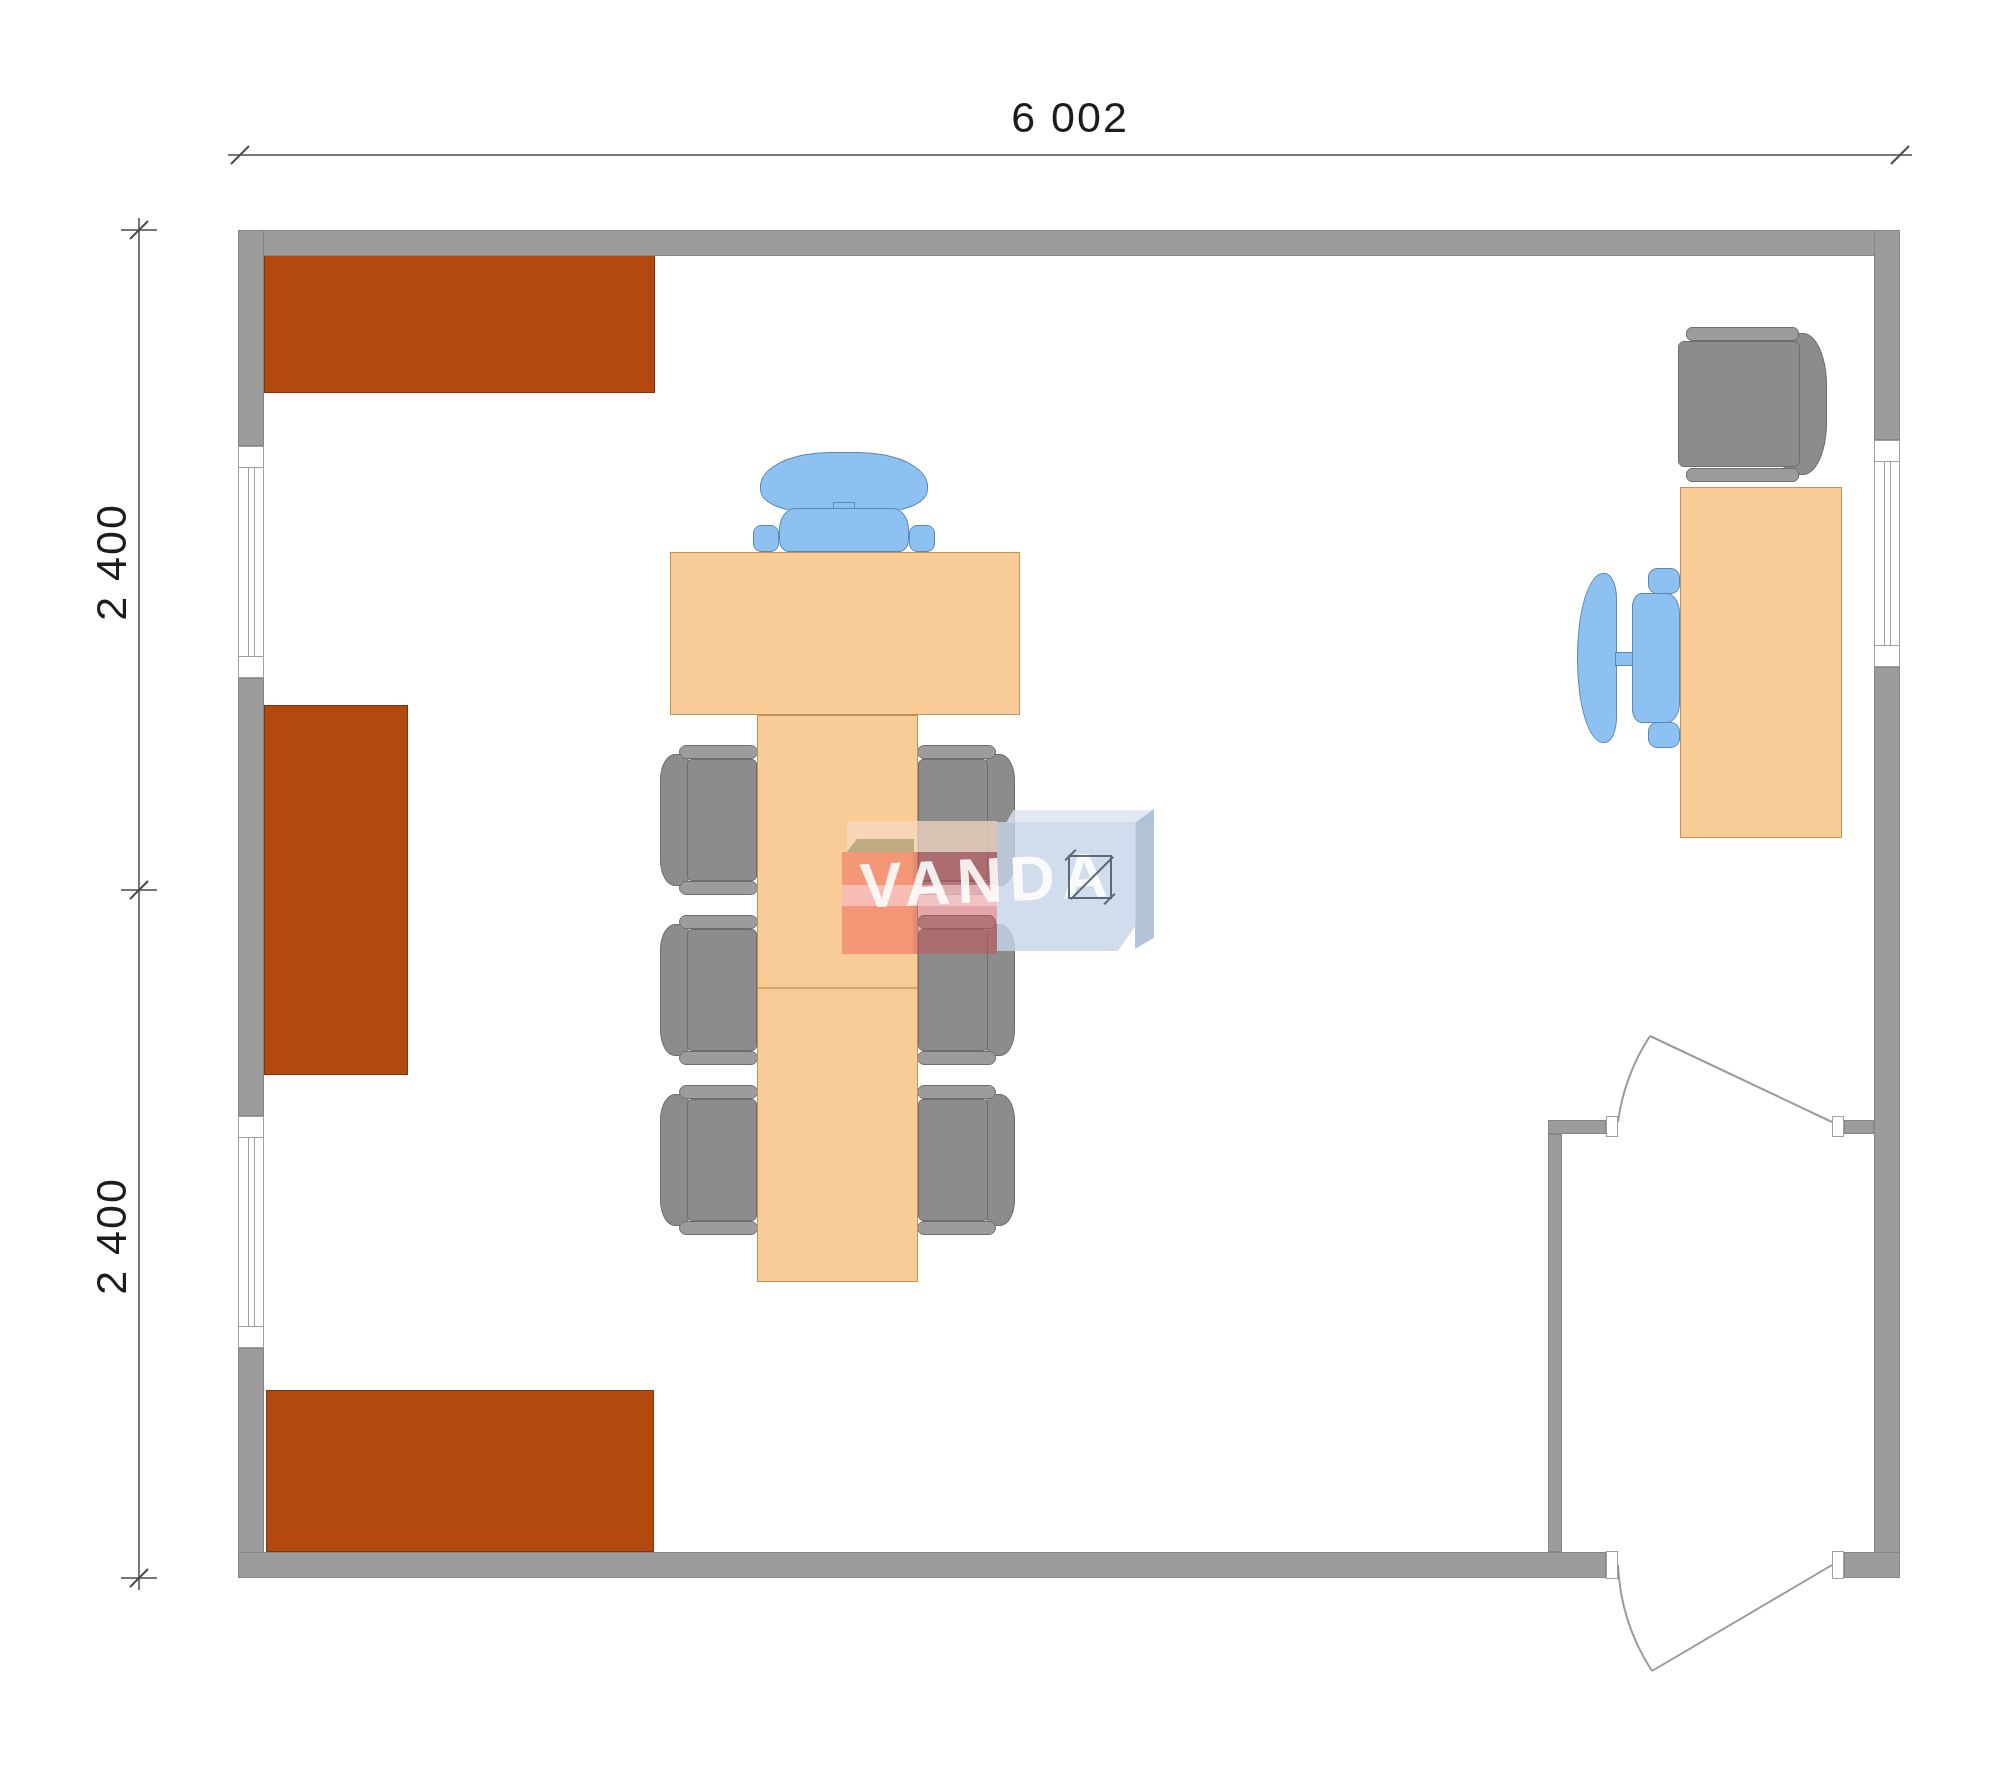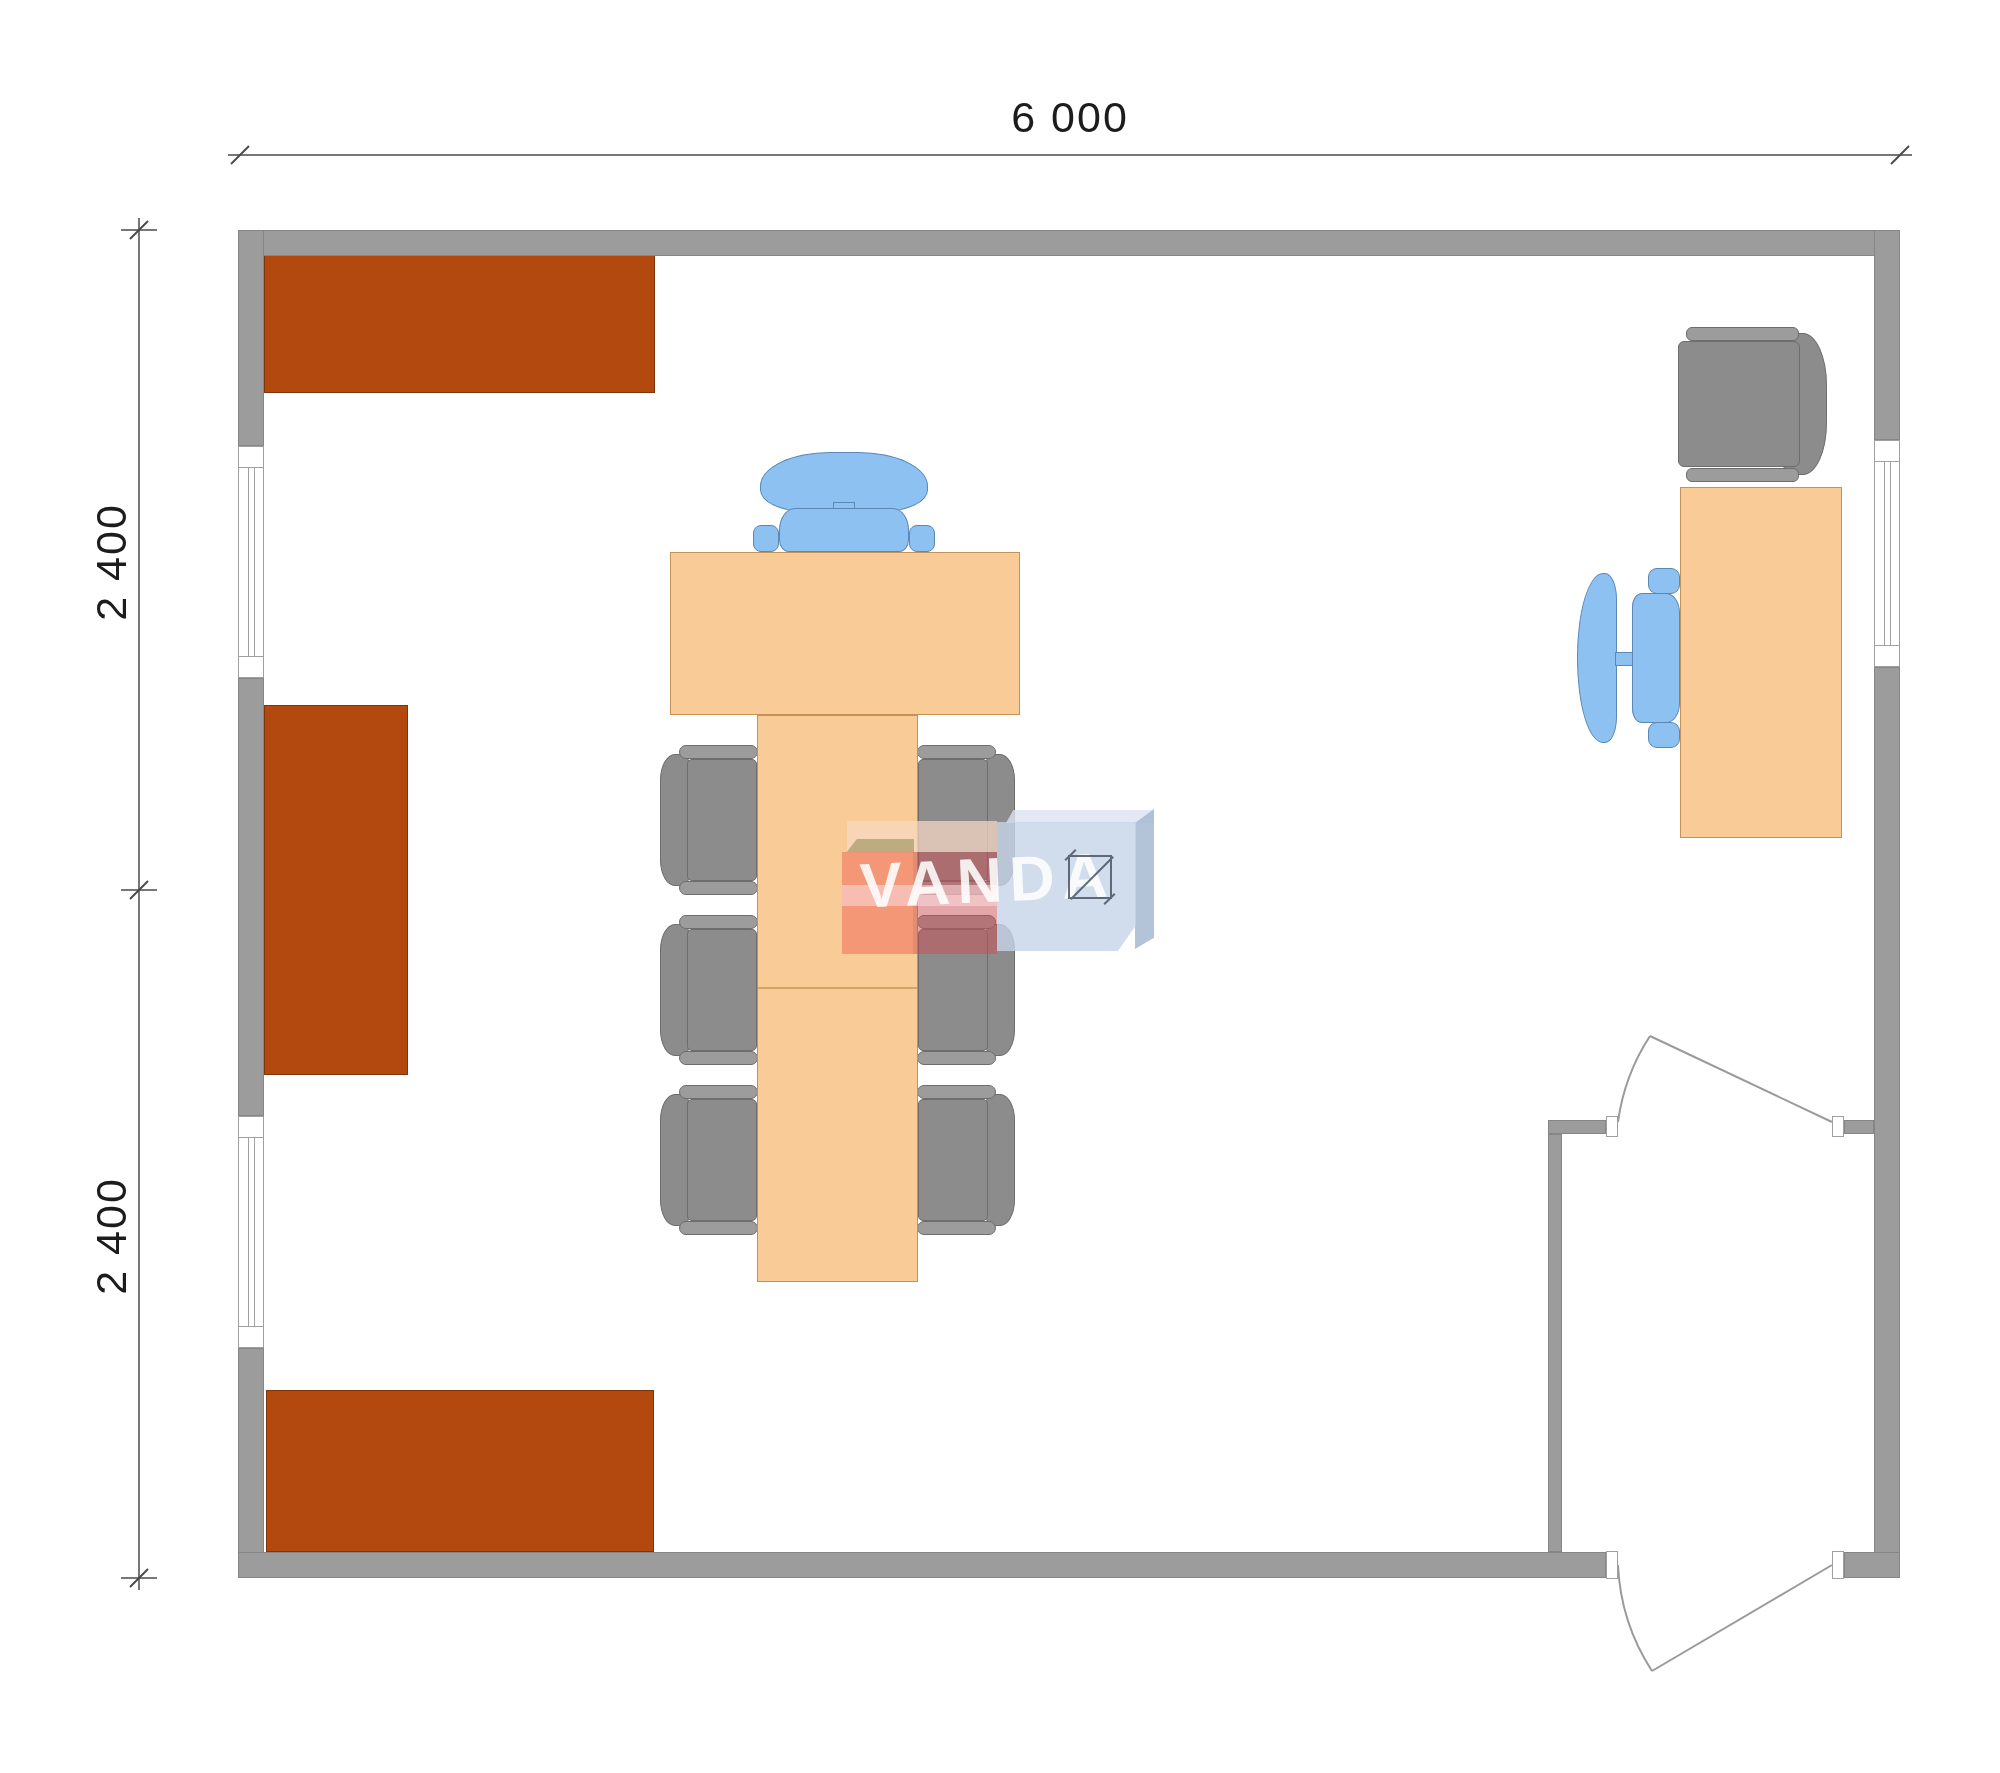--- a/index.html
+++ b/index.html
@@ -128,21 +128,21 @@
   .wm-square span { position:absolute; border-top:2px solid var(--c-squareIcon,#4a5564); }
   .wm-square .diag { left:-8px; top:20px; width:60px; transform:rotate(-45deg); }
   .wm-square .tick.tl { left:-7px; top:-3px; width:15px; transform:rotate(-45deg); }
   .wm-square .tick.br { right:-7px; bottom:-3px; width:15px; transform:rotate(-45deg); }
 </style>
 </head>
 <body>
 
 <div id="plan">
 
-  <div class="dimtext" style="left:970px; top:93px; width:200px;">6 000</div>
+  <div class="dimtext" style="left:970px; top:93px; width:200px;">6 002</div>
   <div class="dimtext rot" style="left:2px; top:537px; width:220px; height:50px;">2 400</div>
   <div class="dimtext rot" style="left:2px; top:1211px; width:220px; height:50px;">2 400</div>
 
   <div class="cg" style="left:660px; top:745px;">
     <div class="back"></div>
     <div class="body"></div>
     <div class="arm t"></div>
     <div class="arm b"></div>
   </div>
   <div class="cg" style="left:660px; top:915px;">

